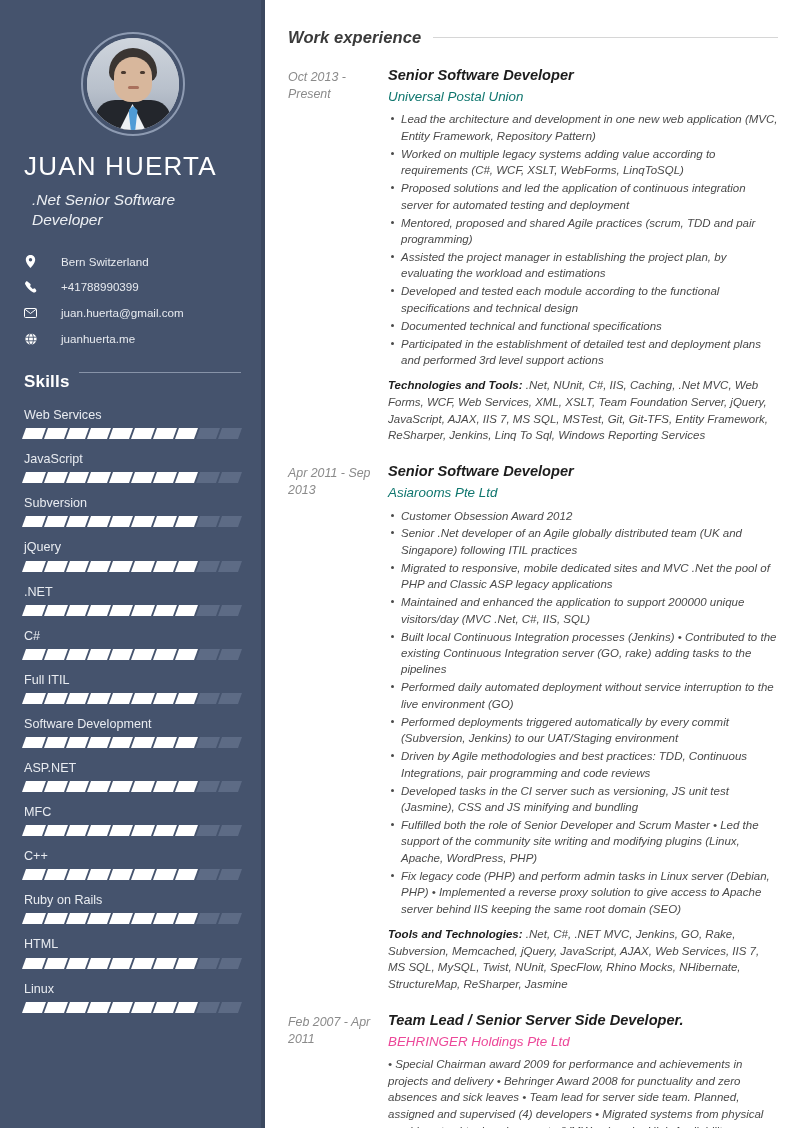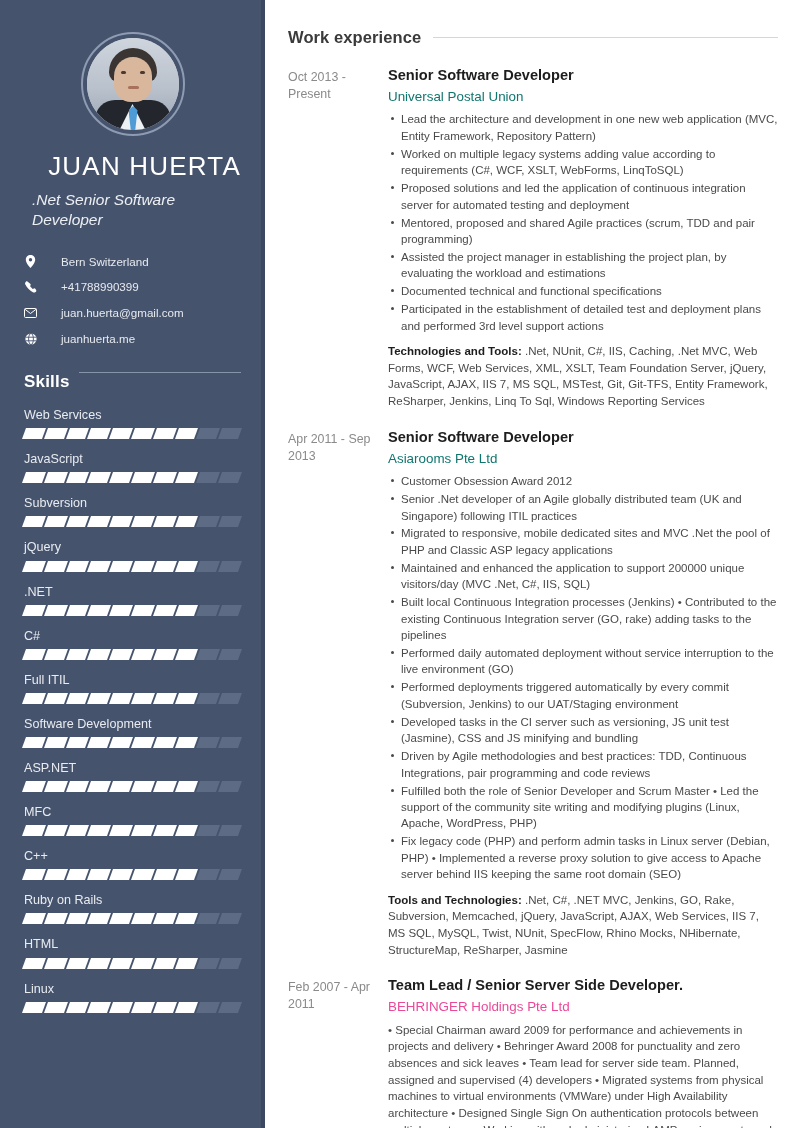--- a/index.html
+++ b/index.html
@@ -64,21 +64,21 @@
   .ph-hair { position:absolute; left:22px; top:10px; width:48px; height:34px; border-radius:26px 26px 10px 10px; background:#3a3532; }
   .ph-face { position:absolute; left:27px; top:19px; width:38px; height:45px; border-radius:19px 19px 17px 17px; background:#d8b79c; }
   .ph-eyeL { position:absolute; left:34px; top:33px; width:5px; height:3px; border-radius:3px; background:#4a3a30; }
   .ph-eyeR { position:absolute; left:53px; top:33px; width:5px; height:3px; border-radius:3px; background:#4a3a30; }
   .ph-mouth{ position:absolute; left:41px; top:48px; width:11px; height:3px; border-radius:3px; background:#a9705c; }
   .ph-suit { position:absolute; left:8px; bottom:0; width:76px; height:30px; background:#23262c; border-radius:20px 20px 0 0; }
   .ph-shirt{ position:absolute; left:33px; bottom:0; width:26px; height:26px; background:#eef1f4; clip-path: polygon(50% 0,100% 100%,0 100%); }
   .ph-tie  { position:absolute; left:42px; bottom:0; width:9px; height:24px; background:#4f9bd6; clip-path: polygon(50% 0,100% 18%,75% 100%,25% 100%,0 18%); }
 
   .name {
-    text-align: right;
+    text-align: left;
     font-size: 26px;
     letter-spacing: 1.2px;
     font-weight: 400;
     color: #ffffff;
     margin-bottom: 9px;
     line-height: 1.1;
   }
   .subtitle {
     font-size: 15.5px;
     font-style: italic;
@@ -140,20 +140,21 @@
     width: 216px;
   }
   .seg { flex: 1; height: 100%; background: #5d6b85; }
   .seg.on { background: #ffffff; }
 
   
   .main {
     flex: 1;
     padding: 28px 22px 0 23px;
     overflow: hidden;
+    font-style: italic;
   }
   .main-head {
     display: flex;
     align-items: center;
     gap: 12px;
     margin-bottom: 19px;
   }
   .main-head .t {
     font-size: 16.5px;
     font-weight: bold;
@@ -523,41 +524,42 @@
           <div class="job-date">Oct 2013 - Present</div>
           <div class="job-body">
             <div class="job-title">Senior Software Developer</div>
             <div class="job-company">Universal Postal Union</div>
             <ul class="job-bullets">
               <li>Lead the architecture and development in one new web application (MVC, Entity Framework, Repository Pattern)</li>
               <li>Worked on multiple legacy systems adding value according to requirements (C#, WCF, XSLT, WebForms, LinqToSQL)</li>
               <li>Proposed solutions and led the application of continuous integration server for automated testing and deployment</li>
               <li>Mentored, proposed and shared Agile practices (scrum, TDD and pair programming)</li>
               <li>Assisted the project manager in establishing the project plan, by evaluating the workload and estimations</li>
+              <li>Developed and tested each module according to the functional specifications and technical design</li>
               <li>Documented technical and functional specifications</li>
               <li>Participated in the establishment of detailed test and deployment plans and performed 3rd level support actions</li>
             </ul>
             <div class="job-tools"><b>Technologies and Tools:</b><span> .Net, NUnit, C#, IIS, Caching, .Net MVC, Web Forms, WCF, Web Services, XML, XSLT, Team Foundation Server, jQuery, JavaScript, AJAX, IIS 7, MS SQL, MSTest, Git, Git-TFS, Entity Framework, ReSharper, Jenkins, Linq To Sql, Windows Reporting Services</span></div>
           </div>
         </div>
         <div class="job">
           <div class="job-date">Apr 2011 - Sep 2013</div>
           <div class="job-body">
             <div class="job-title">Senior Software Developer</div>
             <div class="job-company">Asiarooms Pte Ltd</div>
             <ul class="job-bullets">
               <li>Customer Obsession Award 2012</li>
               <li>Senior .Net developer of an Agile globally distributed team (UK and Singapore) following ITIL practices</li>
               <li>Migrated to responsive, mobile dedicated sites and MVC .Net the pool of PHP and Classic ASP legacy applications</li>
               <li>Maintained and enhanced the application to support 200000 unique visitors/day (MVC .Net, C#, IIS, SQL)</li>
               <li>Built local Continuous Integration processes (Jenkins) • Contributed to the existing Continuous Integration server (GO, rake) adding tasks to the pipelines</li>
               <li>Performed daily automated deployment without service interruption to the live environment (GO)</li>
               <li>Performed deployments triggered automatically by every commit (Subversion, Jenkins) to our UAT/Staging environment</li>
+              <li>Driven by Agile methodologies and best practices: TDD, Continuous Integrations, pair programming and code reviews</li>
               <li>Developed tasks in the CI server such as versioning, JS unit test (Jasmine), CSS and JS minifying and bundling</li>
-              <li>Driven by Agile methodologies and best practices: TDD, Continuous Integrations, pair programming and code reviews</li>
               <li>Fulfilled both the role of Senior Developer and Scrum Master • Led the support of the community site writing and modifying plugins (Linux, Apache, WordPress, PHP)</li>
               <li>Fix legacy code (PHP) and perform admin tasks in Linux server (Debian, PHP) • Implemented a reverse proxy solution to give access to Apache server behind IIS keeping the same root domain (SEO)</li>
             </ul>
             <div class="job-tools"><b>Tools and Technologies:</b><span> .Net, C#, .NET MVC, Jenkins, GO, Rake, Subversion, Memcached, jQuery, JavaScript, AJAX, Web Services, IIS 7, MS SQL, MySQL, Twist, NUnit, SpecFlow, Rhino Mocks, NHibernate, StructureMap, ReSharper, Jasmine</span></div>
           </div>
         </div>
         <div class="job">
           <div class="job-date">Feb 2007 - Apr 2011</div>
           <div class="job-body">
             <div class="job-title">Team Lead / Senior Server Side Developer.</div>

